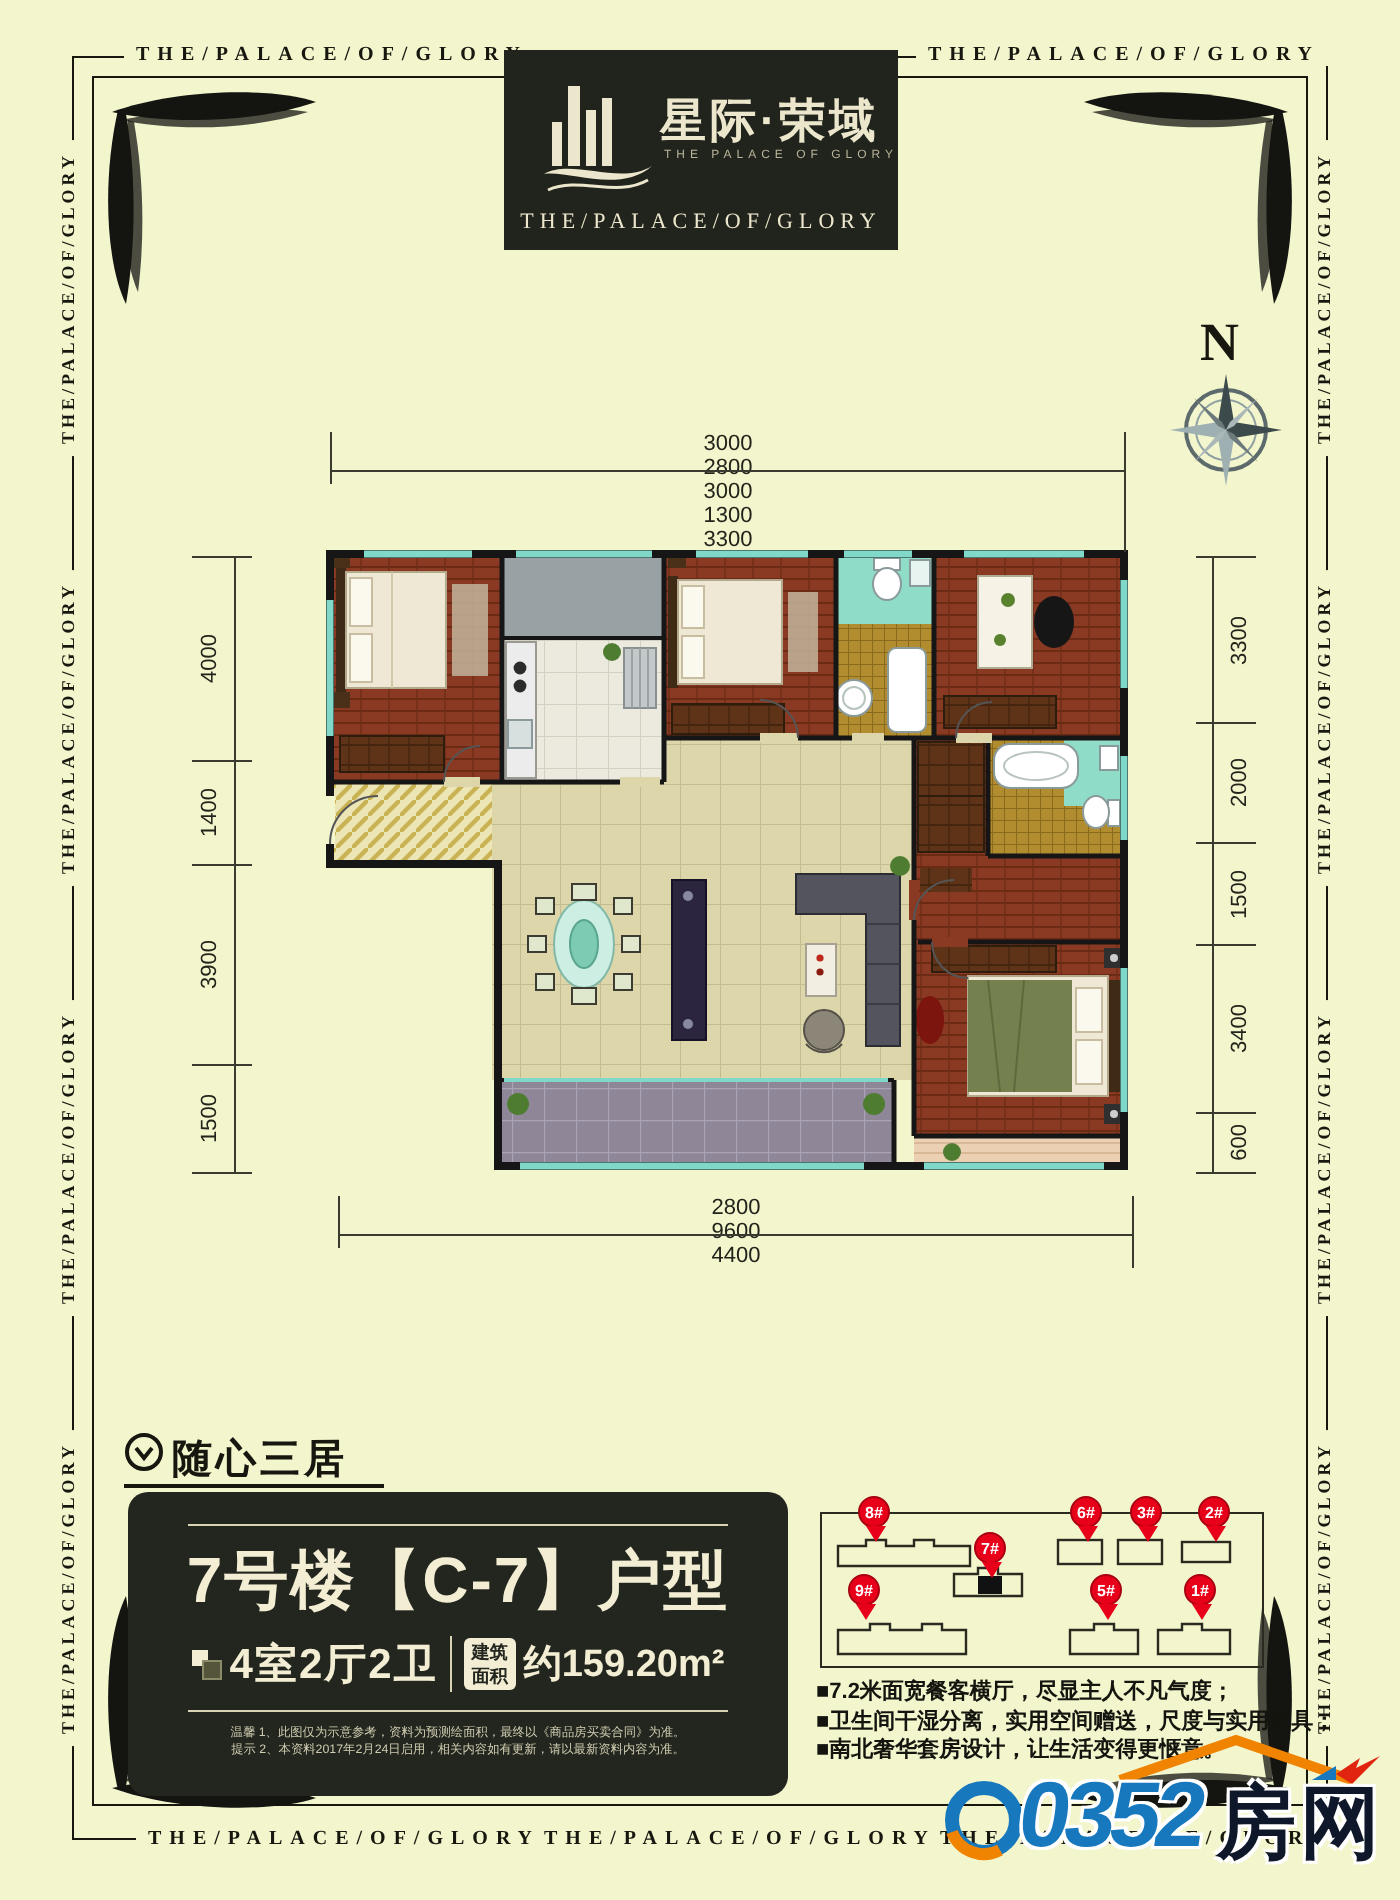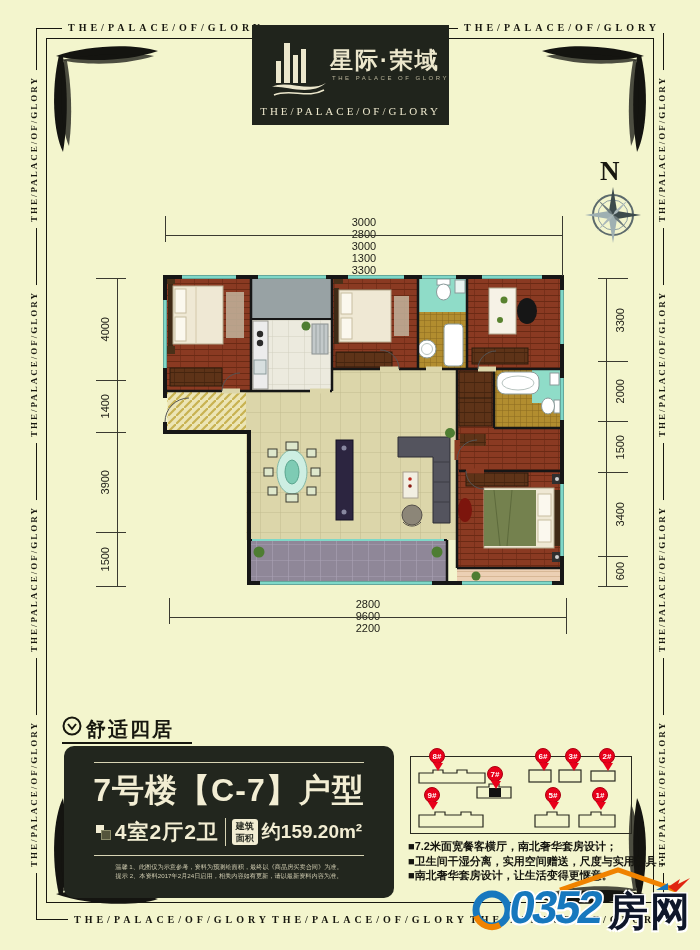--- a/index.html
+++ b/index.html
@@ -393,21 +393,21 @@
     </div>
   </div>
 <div class="dim dim-h d-bottom">
     <div class="dim-seg" style="flex-grow: 2800;">
       <span class="dim-label">2800</span>
     </div>
     <div class="dim-seg" style="flex-grow: 7200;">
       <span class="dim-label">9600</span>
     </div>
     <div class="dim-seg" style="flex-grow: 3800;">
-      <span class="dim-label">2200</span>
+      <span class="dim-label">4400</span>
     </div>
   </div>
 <div class="dim dim-v dim-left d-left">
     <div class="dim-seg" style="flex-grow: 4000;">
       <span class="dim-label">4000</span>
     </div>
     <div class="dim-seg" style="flex-grow: 1400;">
       <span class="dim-label">1400</span>
     </div>
     <div class="dim-seg" style="flex-grow: 3900;">
@@ -432,21 +432,21 @@
     </div>
     <div class="dim-seg" style="flex-grow: 600;">
       <span class="dim-label">600</span>
     </div>
   </div>
 
 <div class="sec-head">
   <svg width="20" height="20" viewBox="0 0 20 20" style="vertical-align:top;">
     <circle cx="10" cy="10" r="8.5" fill="none" stroke="#17170f" stroke-width="2"></circle>
     <path d="M6,8 L10,13 L14,8" fill="none" stroke="#17170f" stroke-width="2"></path>
-  </svg><span class="txt">舒适四居</span>
+  </svg><span class="txt">随心三居</span>
 </div>
 <div class="sec-underline"></div>
 
 <div class="info-box">
   <div class="ib-line ib-line1"></div>
   <div class="ib-title">7号楼【C-7】户型</div>
   <div class="ib-sub">
     <span class="sq-icon"></span>
     <span class="ib-layout">4室2厅2卫</span>
     <span class="ib-div"></span>
@@ -494,21 +494,21 @@
     </div>
   <div class="pin p5">
       <div class="pin-head">5#</div>
     </div>
   <div class="pin p1">
       <div class="pin-head">1#</div>
     </div>
 </div>
 
 <div class="bullets">
-  <div class="bullet">■7.2米面宽餐客横厅，南北奢华套房设计；</div>
+  <div class="bullet">■7.2米面宽餐客横厅，尽显主人不凡气度；</div>
   <div class="bullet">■卫生间干湿分离，实用空间赠送，尺度与实用兼具；</div>
   <div class="bullet">■南北奢华套房设计，让生活变得更惬意。</div>
 </div>
 
 <div class="flogo">
   <svg class="flogo-roof" width="140" height="26" viewBox="0 0 140 26">
     <path d="M4,24 L62,4 L120,24" fill="none" stroke="#f08300" stroke-width="5"></path>
     <path d="M112,21 L124,13 L122,18 L134,12 L120,26 Z" fill="#e02410"></path>
     <path d="M100,24 L112,24 L112,17 Z" fill="#1778be"></path>
   </svg>

